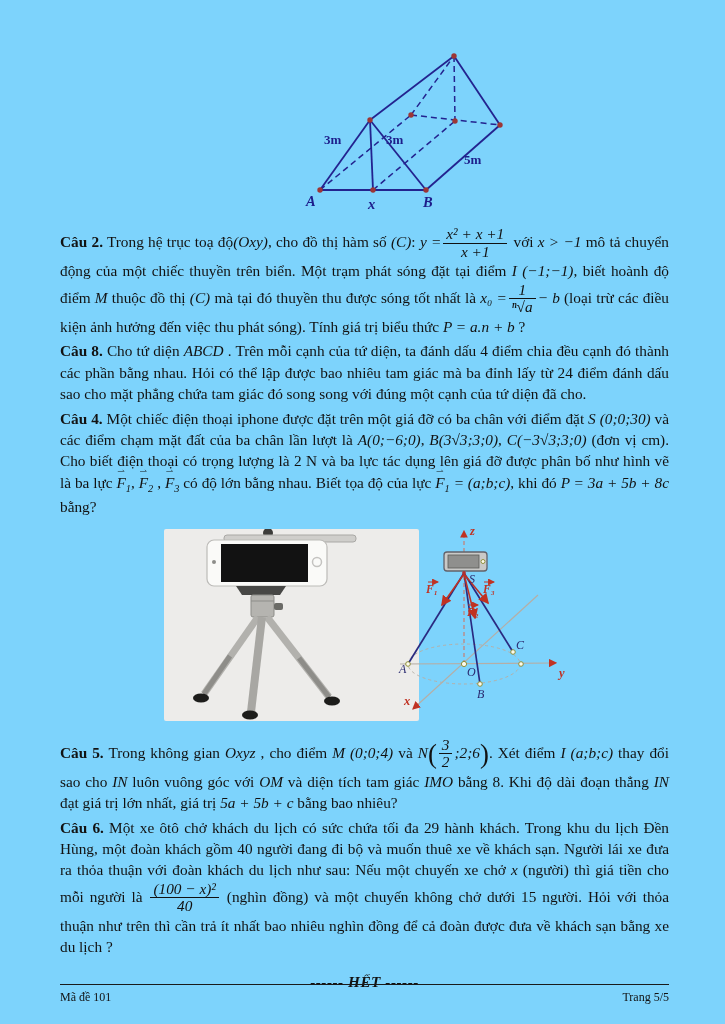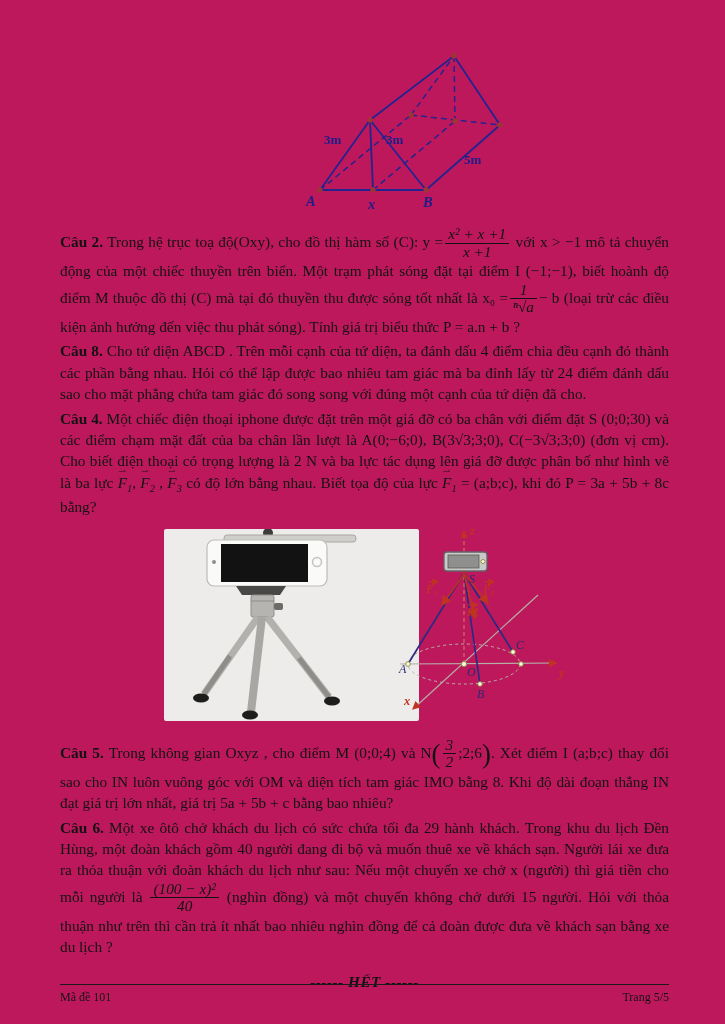--- a/index.html
+++ b/index.html
@@ -1,21 +1,21 @@
 <!DOCTYPE html>
 <html><head>
 <meta charset="utf-8">
 <style>
   html,body{margin:0;padding:0;background:#fff;}
-  .page{position:relative;width:725px;height:1024px;background:#be185d;overflow:hidden;
+  .page{position:relative;width:725px;height:1024px;background:#7dd3fc;overflow:hidden;
         font-family:"Liberation Serif","DejaVu Serif",serif;font-size:15.3px;line-height:1.4;color:#121212;}
   .content{position:absolute;left:60px;top:0;width:609px;}
   p.q{margin:0 0 3px 0;text-align:justify;}
   .bold{font-weight:bold;}
-  .m{}
+  .m{font-style:italic;}
   .frac{display:inline-block;text-align:center;vertical-align:middle;line-height:1.08;font-style:italic;padding:0 2px;}
   .frac .num{display:block;border-bottom:1.2px solid #111;padding:0 3px;text-align:center;}
   .frac .den{display:block;padding:0 3px;}
   .bigp{font-size:1.75em;line-height:0;vertical-align:-0.22em;font-style:normal;}
   .vec{font-style:italic;white-space:nowrap;}
   .vbar{position:relative;display:inline-block;font-style:italic;}
   .vbar::before{content:"⇀";position:absolute;left:0.08em;top:-0.78em;font-size:0.6em;font-style:normal;}
   .vec sub{font-size:0.68em;}
   .fig-prism{margin:34px 0 2px 228px;}
   .media{position:relative;height:212px;margin:2px 0 4px 0;}

